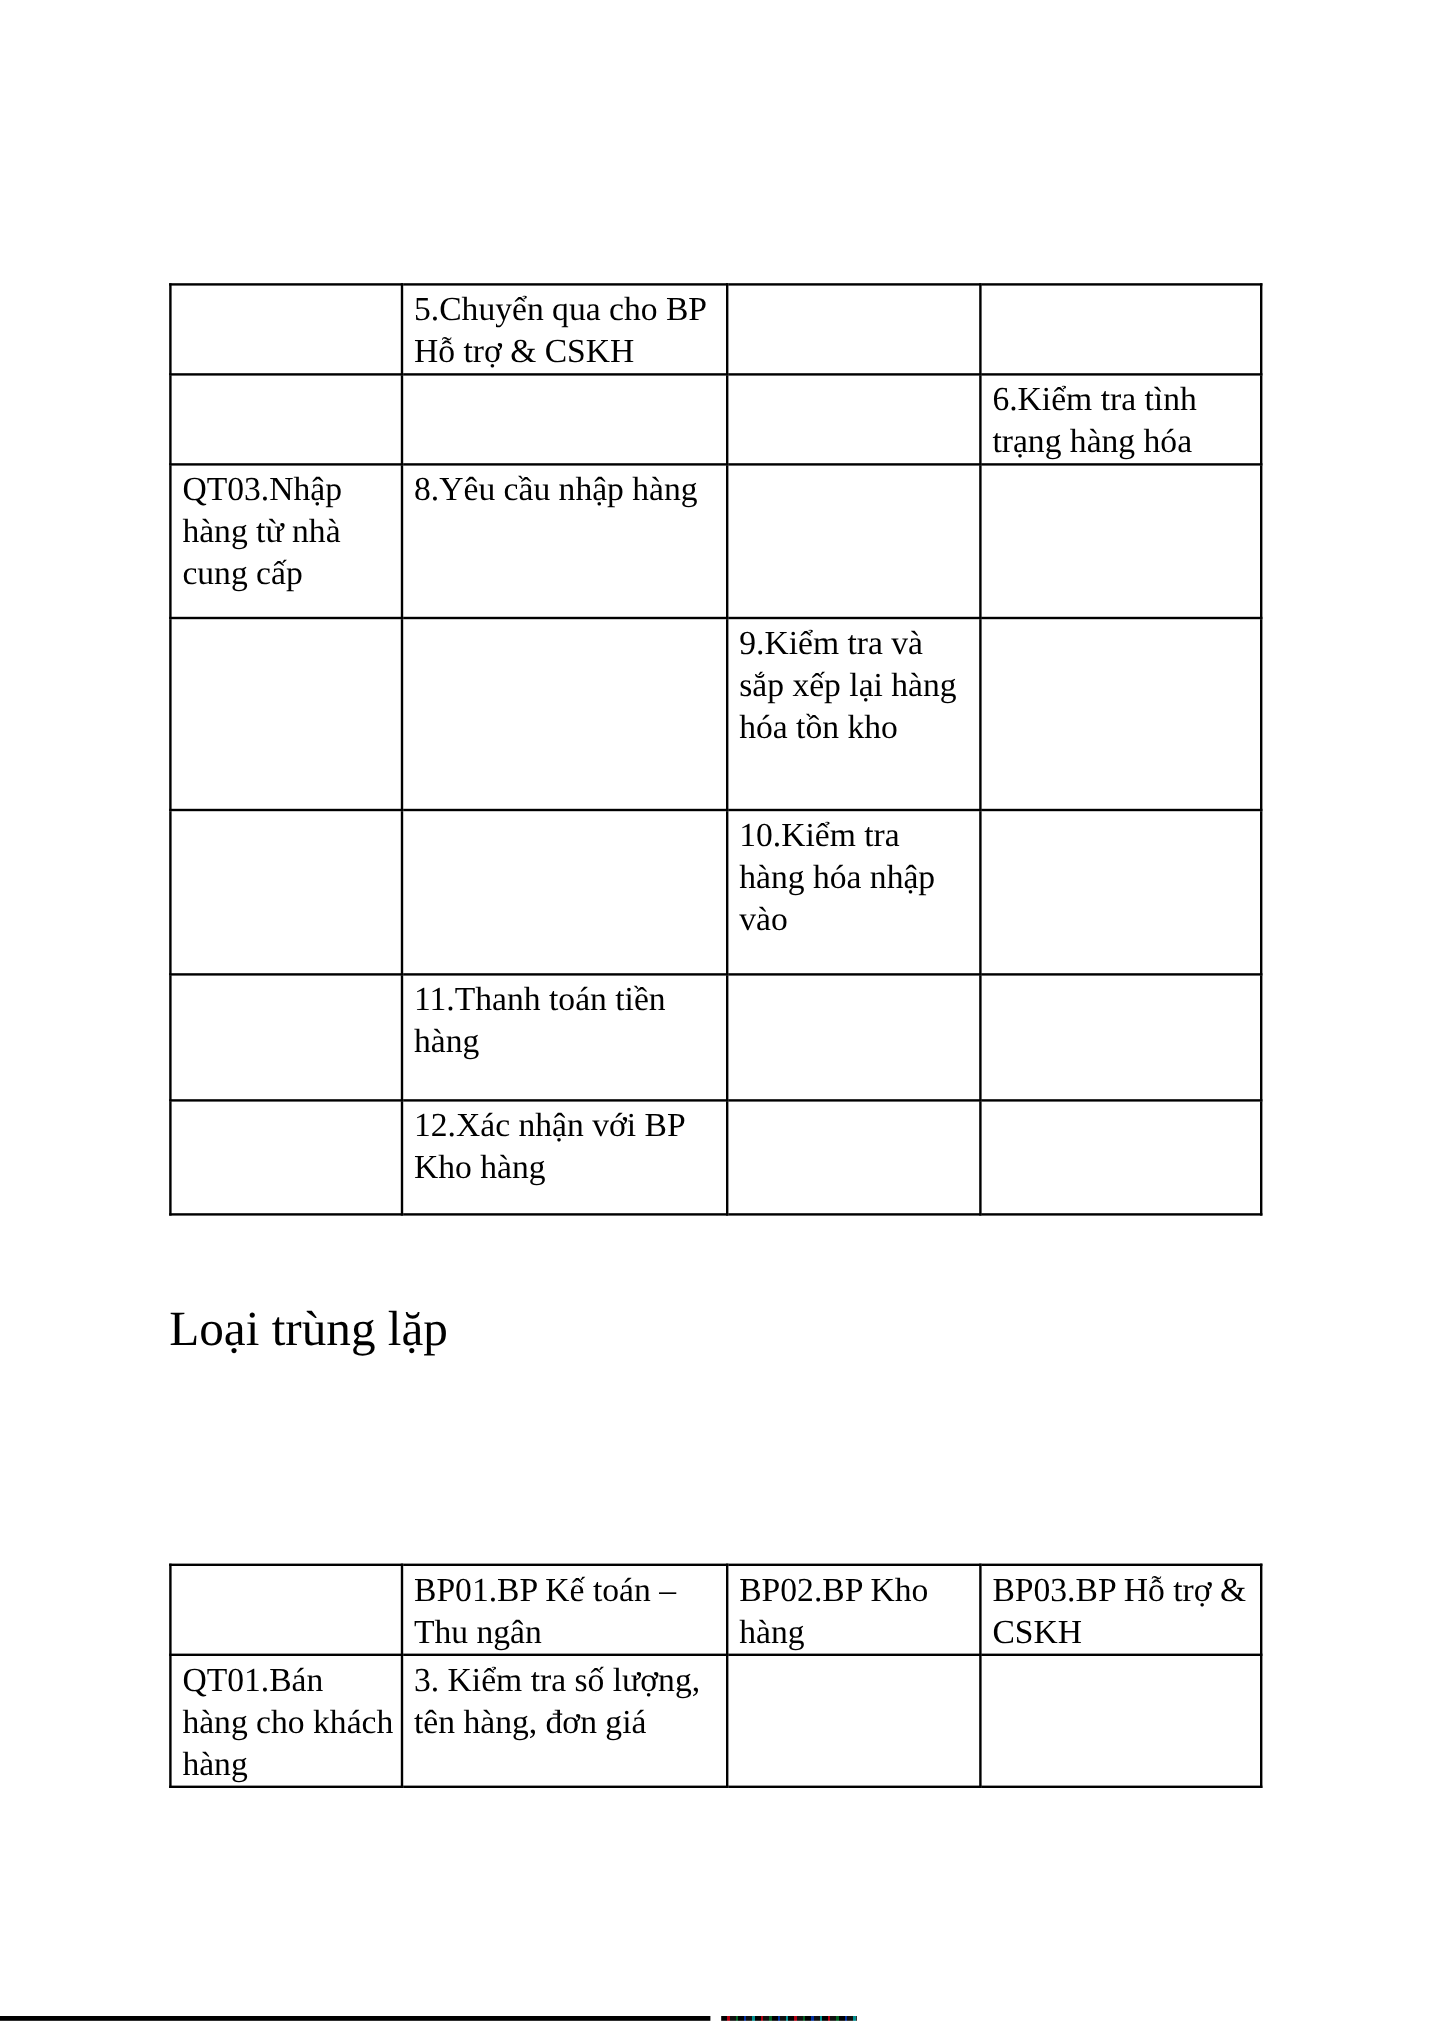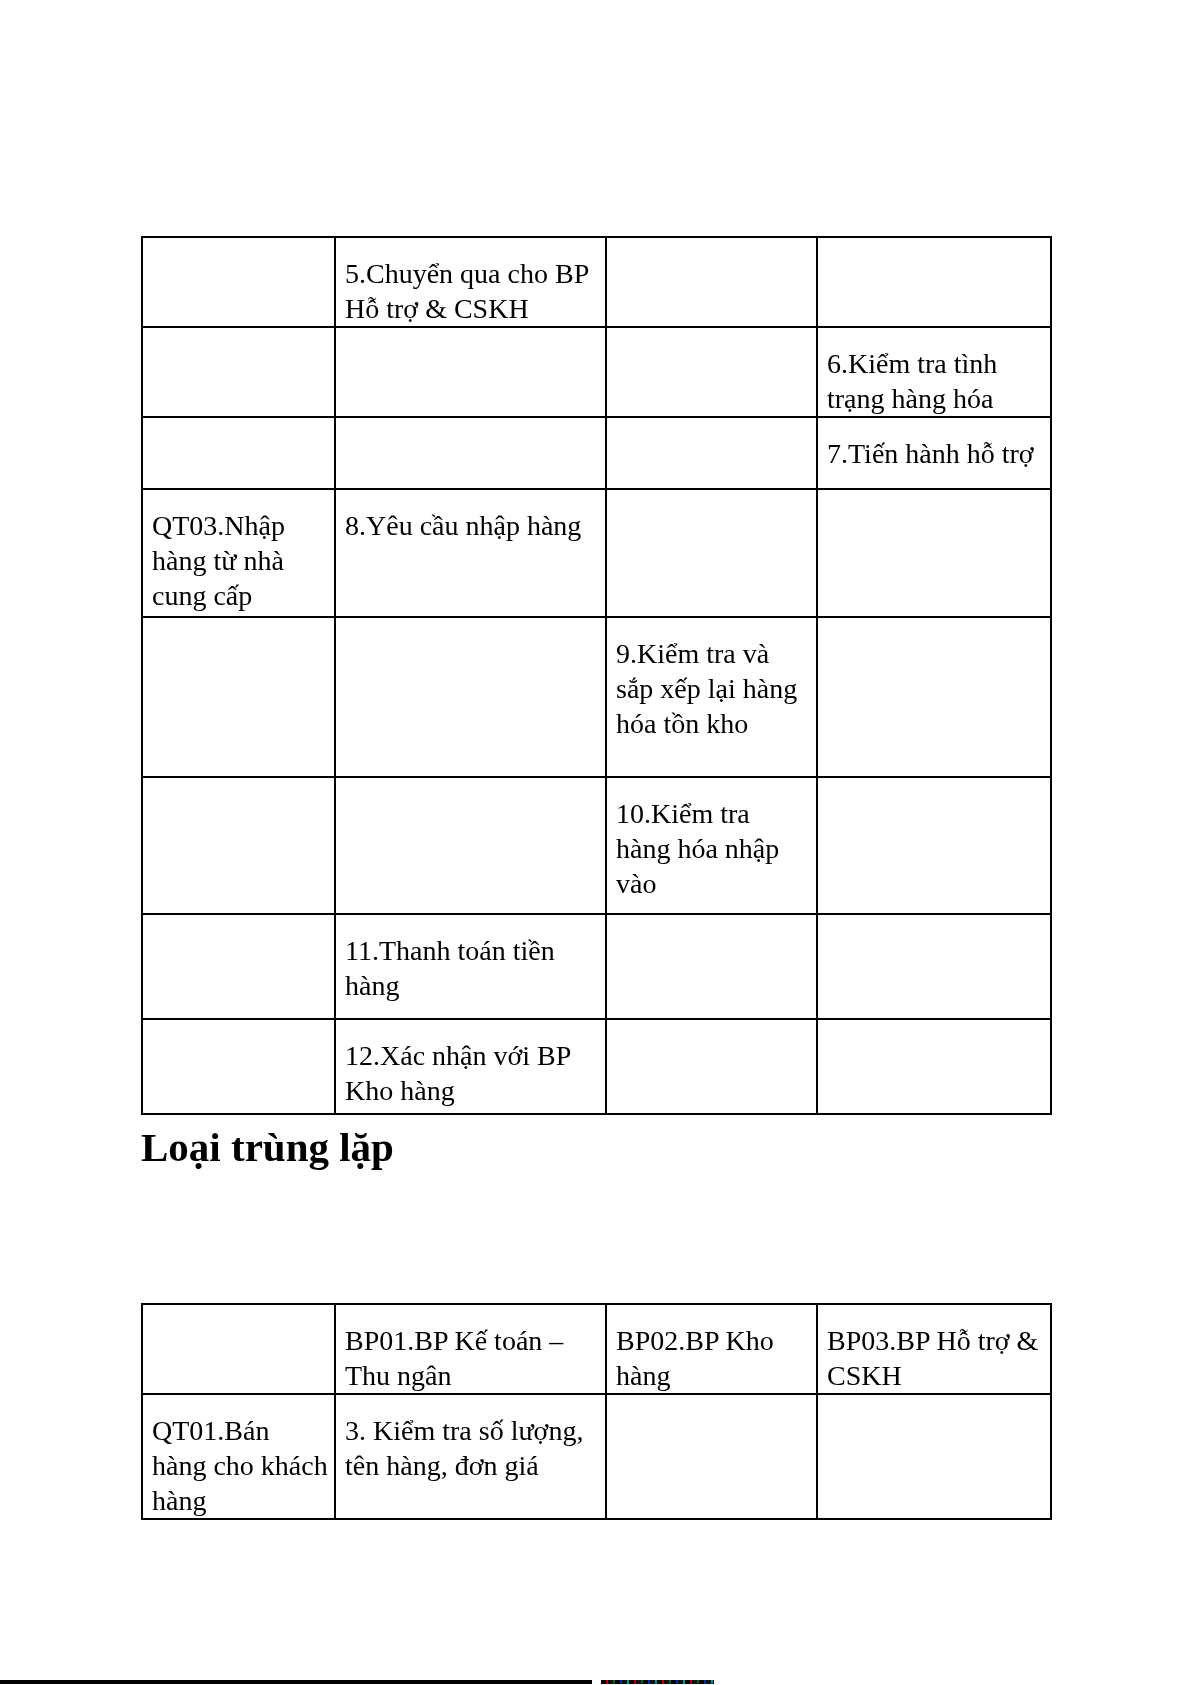--- a/index.html
+++ b/index.html
@@ -16,39 +16,39 @@
 
   table.doc-table {
     position: absolute;
     left: 141px;
     border-collapse: collapse;
     table-layout: fixed;
   }
   table.doc-table td {
     border: 2px solid #000000;
     vertical-align: top;
-    padding: 18px 6px 0 9px;
+    padding: 3px 6px 0 9px;
     font-size: 28px;
     line-height: 35px;
     overflow: hidden;
   }
   .col-1 { width: 193px; }
   .col-2 { width: 271px; }
   .col-3 { width: 211px; }
   .col-4 { width: 234px; }
 
   .table-one { top: 236px; }
   .table-two { top: 1303px; }
 
   .section-heading {
     position: absolute;
     left: 141px;
-    top: 1122px;
+    top: 1082px;
     font-size: 41px;
-    font-weight: bold;
+    font-weight: normal;
     line-height: 50px;
   }
   .section-paragraph {
     position: absolute;
     left: 141px;
     top: 1155px;
     width: 916px;
     font-size: 29px;
     line-height: 40px;
   }
@@ -93,26 +93,20 @@
         <td></td>
         <td>5.Chuyển qua cho BP Hỗ trợ &amp; CSKH</td>
         <td></td>
         <td></td>
       </tr>
       <tr style="height:70px">
         <td></td>
         <td></td>
         <td></td>
         <td>6.Kiểm tra tình trạng hàng hóa</td>
-      </tr>
-      <tr style="height:72px">
-        <td></td>
-        <td></td>
-        <td></td>
-        <td>7.Tiến hành hỗ trợ</td>
       </tr>
       <tr style="height:128px">
         <td>QT03.Nhập hàng từ nhà cung cấp</td>
         <td>8.Yêu cầu nhập hàng</td>
         <td></td>
         <td></td>
       </tr>
       <tr style="height:160px">
         <td></td>
         <td></td>

